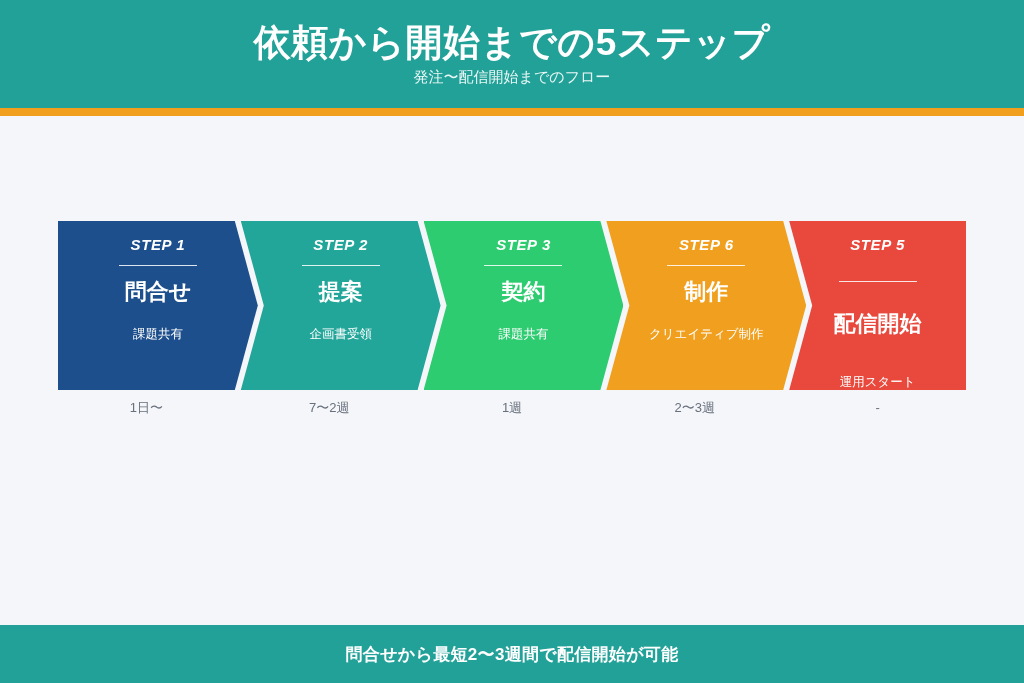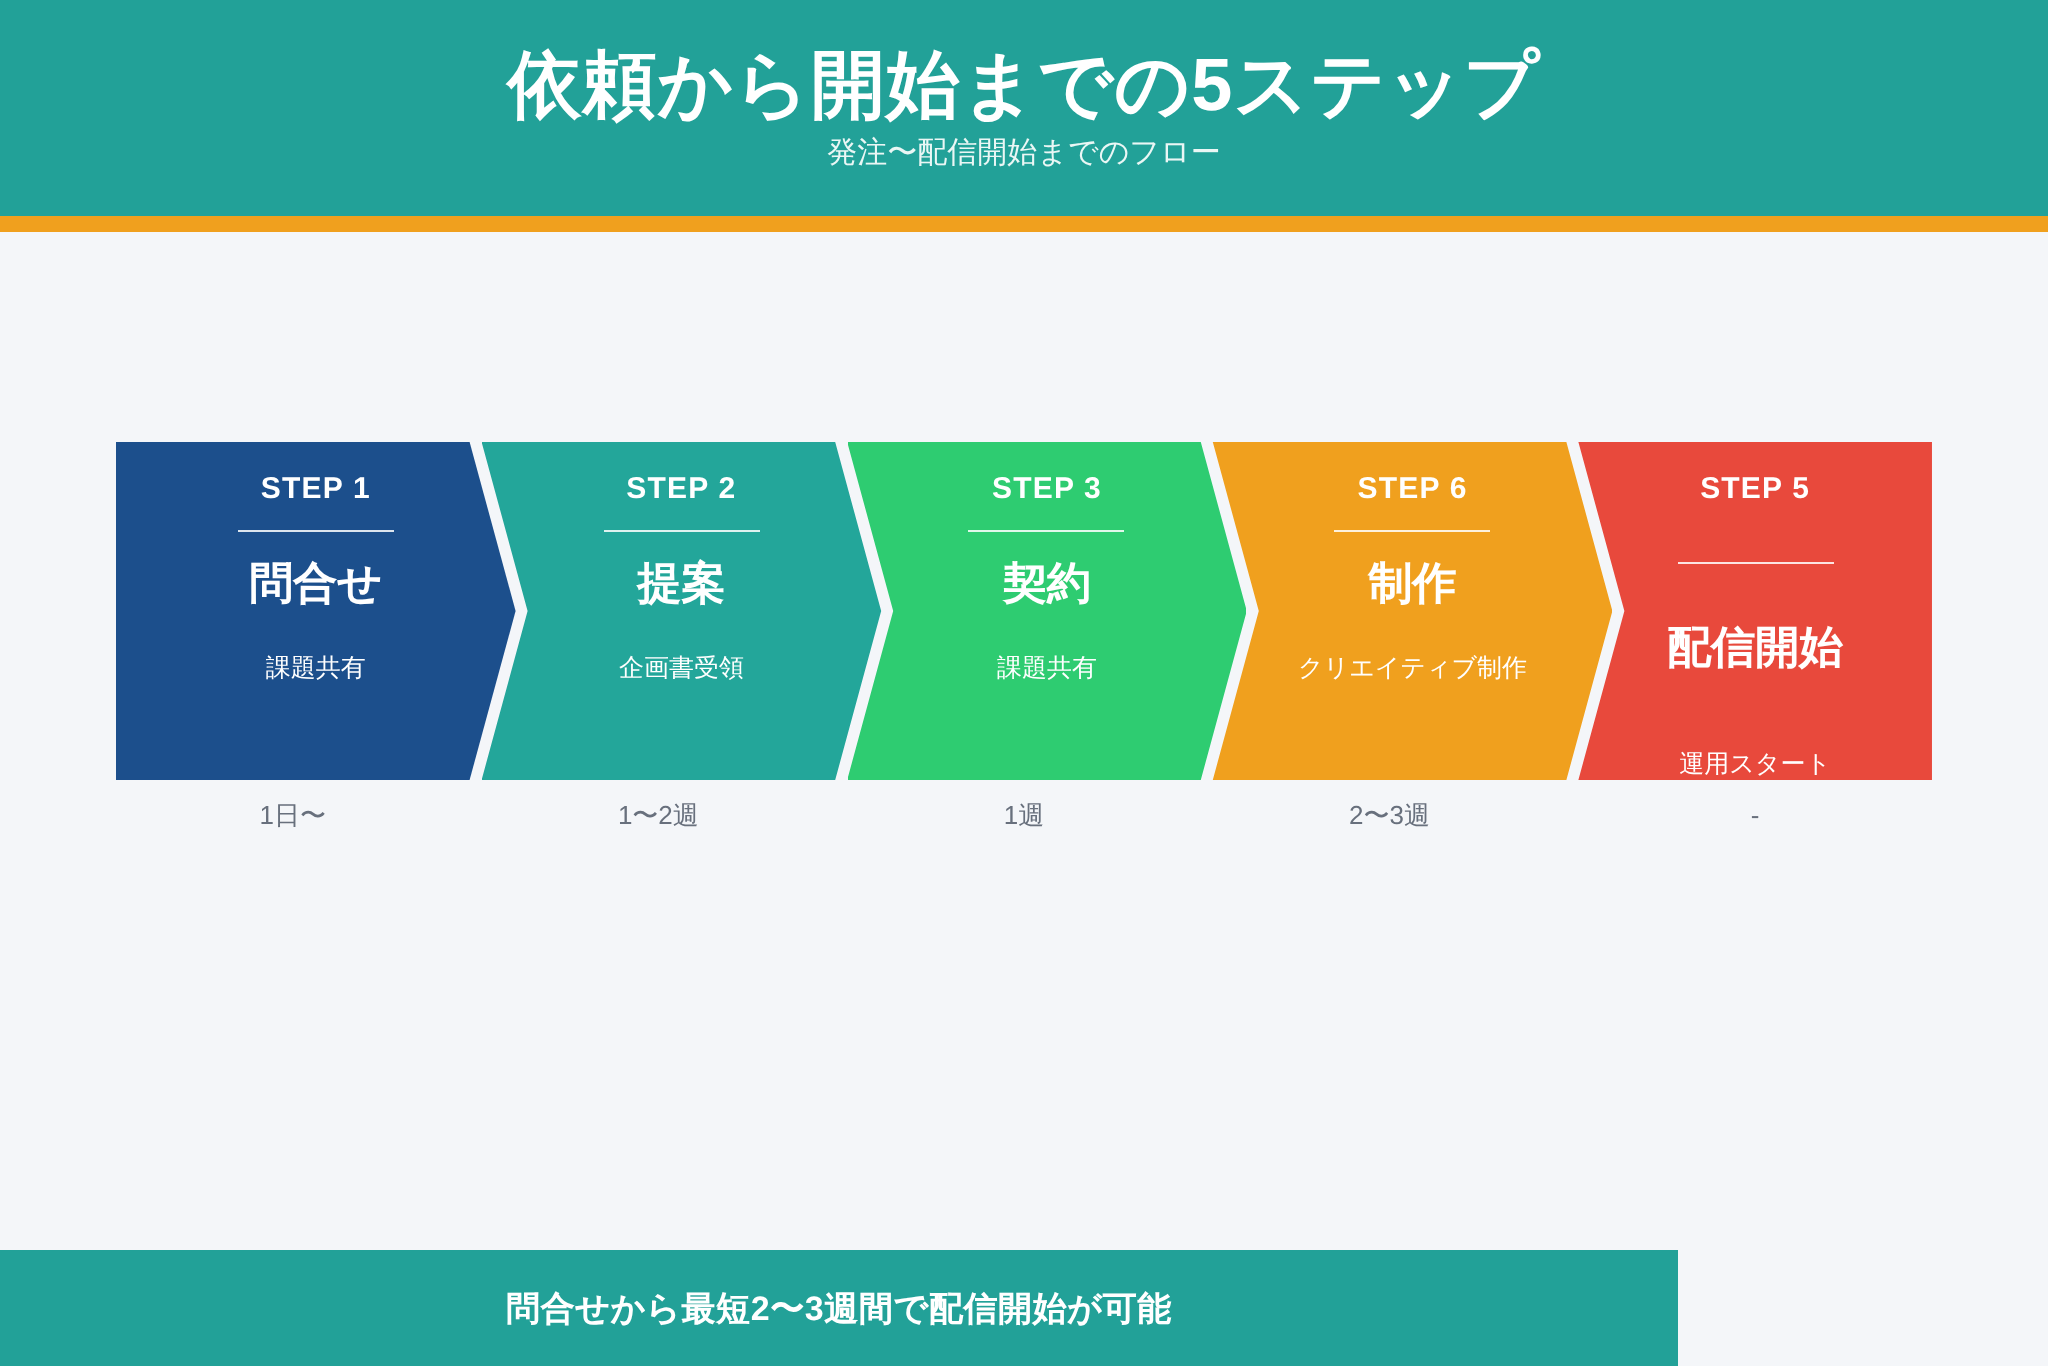--- a/index.html
+++ b/index.html
@@ -82,20 +82,21 @@
     padding-top: 16px;
     color: #ffffff;
   }
   .step-label {
     font-size: 15px;
     font-weight: bold;
     letter-spacing: 0.6px;
     line-height: 1;
     margin: 0;
     text-align: center;
+    font-style: italic;
   }
   .step-divider {
     width: 78px;
     height: 1px;
     background: rgba(255,255,255,0.85);
     margin: 13px 0 0 0;
   }
   .step-title {
     font-size: 22px;
     font-weight: bold;
@@ -130,21 +131,21 @@
     color: #68707d;
     line-height: 1.2;
     white-space: nowrap;
   }
 
   
   .footer {
     position: absolute;
     left: 0;
     top: 625px;
-    width: 839px;
+    width: 1024px;
     height: 58px;
     background: #22a198;
     display: flex;
     align-items: center;
     justify-content: center;
   }
   .footer-text {
     color: #ffffff;
     font-size: 17px;
     font-weight: bold;
@@ -194,21 +195,21 @@
       <div class="step" style="left: 731.2px; width: 176.8px; background: rgb(232, 73, 60); clip-path: polygon(0% 0%, 100% 0%, 100% 50%, 100% 100%, 0% 100%, 13.009% 50%); gap: 16px;">
         <div class="step-label">STEP 5</div>
         <div class="step-divider"></div>
         <div class="step-title">配信開始</div>
         <div class="step-desc">運用スタート</div>
       </div>
     </div>
 
   <div class="durations">
       <div class="duration" style="left: 0px; width: 176.8px;">1日〜</div>
-      <div class="duration" style="left: 182.8px; width: 176.8px;">1〜2週</div>
+      <div class="duration" style="left: 182.8px; width: 176.8px;">7〜2週</div>
       <div class="duration" style="left: 365.6px; width: 176.8px;">1週</div>
       <div class="duration" style="left: 548.4px; width: 176.8px;">2〜3週</div>
       <div class="duration" style="left: 731.2px; width: 176.8px;">-</div>
     </div>
 
   <div class="footer" style="background: rgb(34, 161, 152);">
     <p class="footer-text">問合せから最短2〜3週間で配信開始が可能</p>
   </div>
 
 </div>

